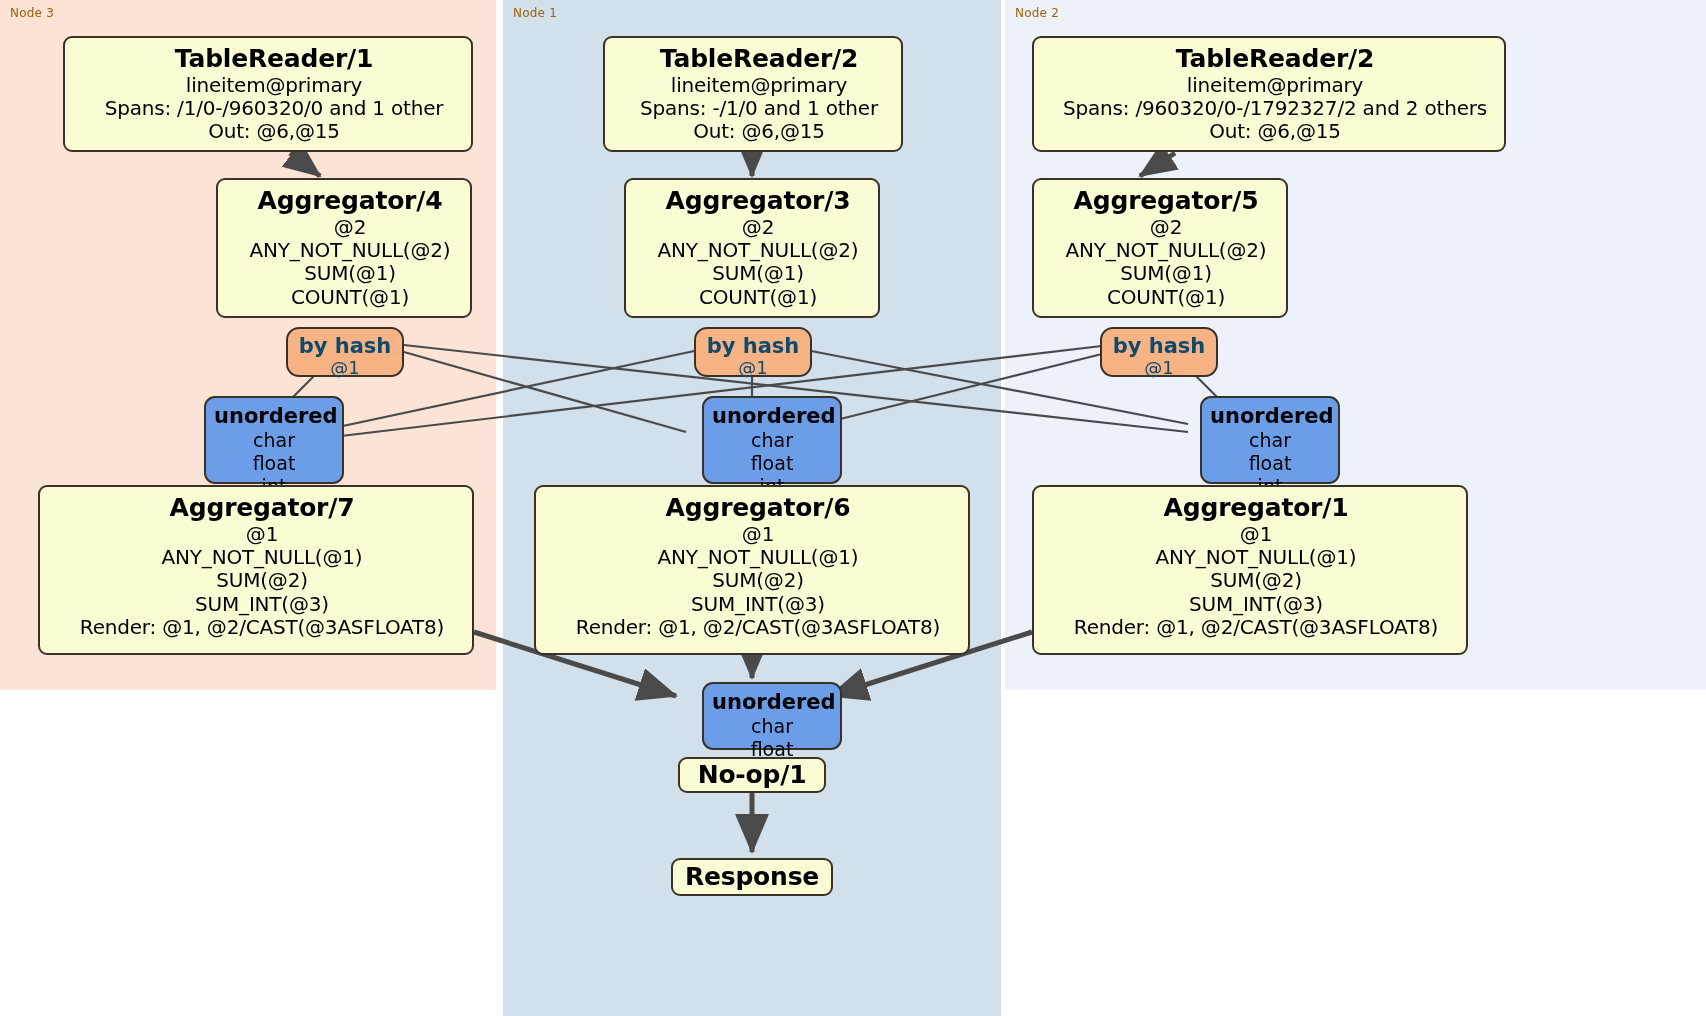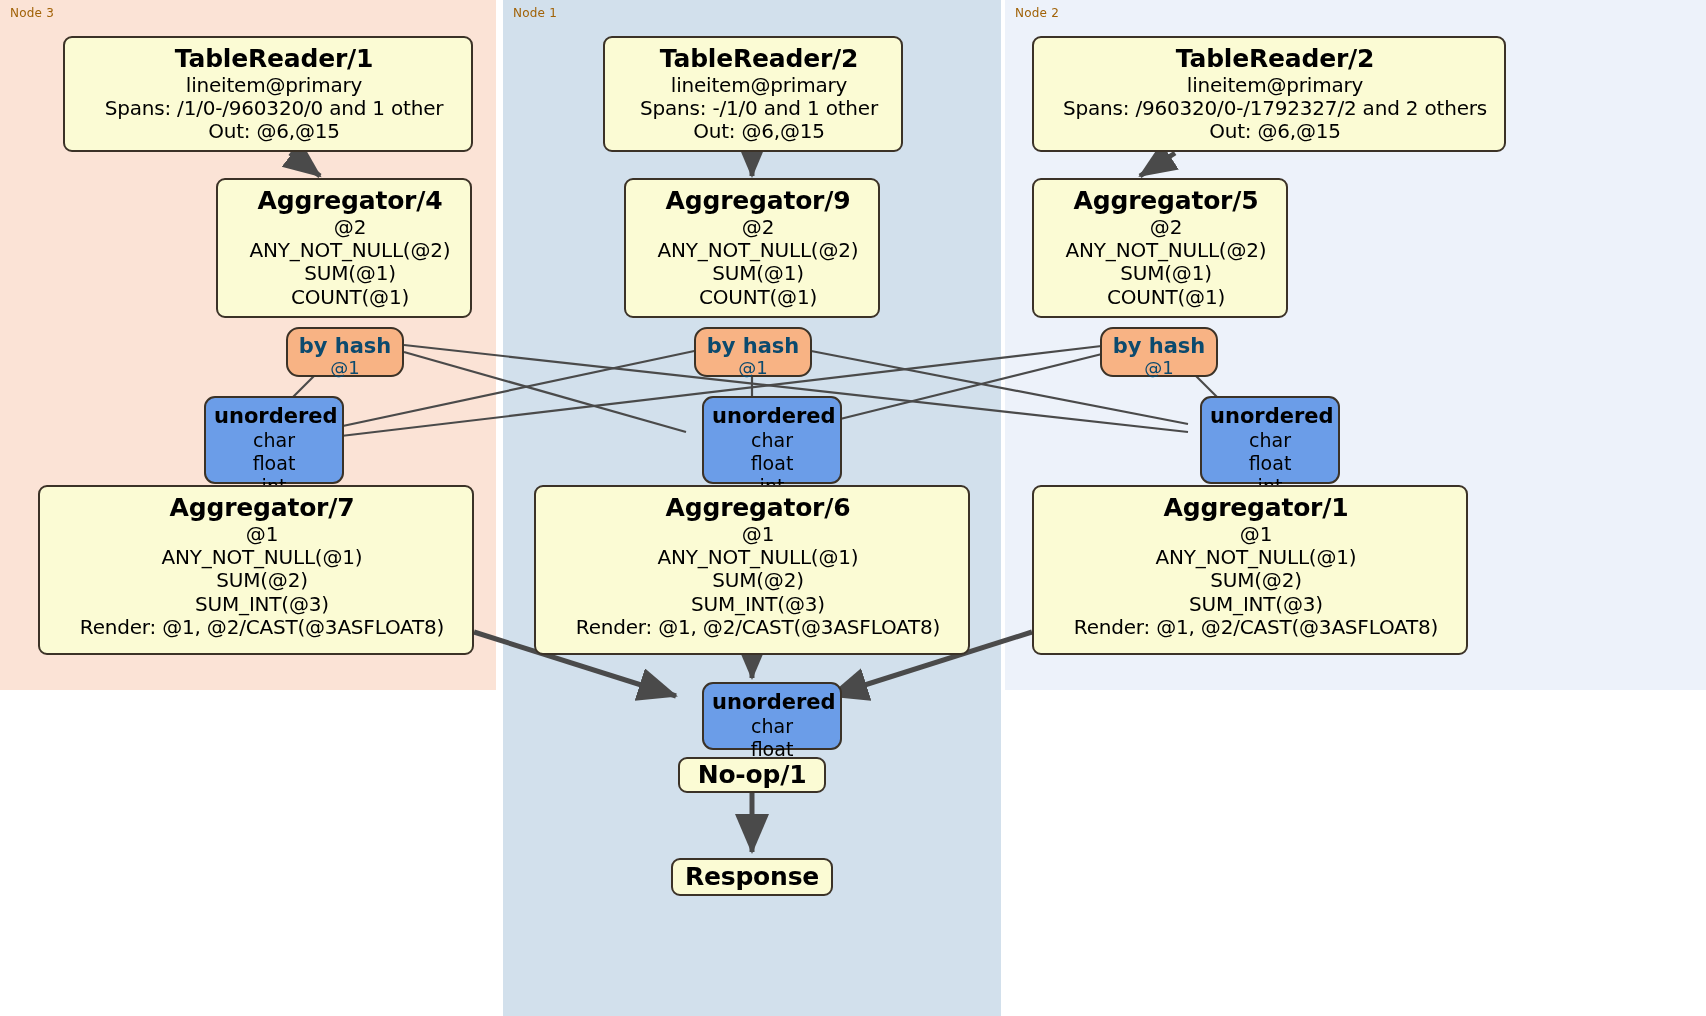--- a/index.html
+++ b/index.html
@@ -199,21 +199,21 @@
 
   <div class="proc" style="left:216px; top:178px; width:256px; height:140px;">
     <span class="title">Aggregator/4</span>
     <span class="line">@2</span>
     <span class="line">ANY_NOT_NULL(@2)</span>
     <span class="line">SUM(@1)</span>
     <span class="line">COUNT(@1)</span>
   </div>
 
   <div class="proc" style="left:624px; top:178px; width:256px; height:140px;">
-    <span class="title">Aggregator/9</span>
+    <span class="title">Aggregator/3</span>
     <span class="line">@2</span>
     <span class="line">ANY_NOT_NULL(@2)</span>
     <span class="line">SUM(@1)</span>
     <span class="line">COUNT(@1)</span>
   </div>
 
   <div class="proc" style="left:1032px; top:178px; width:256px; height:140px;">
     <span class="title">Aggregator/5</span>
     <span class="line">@2</span>
     <span class="line">ANY_NOT_NULL(@2)</span>

